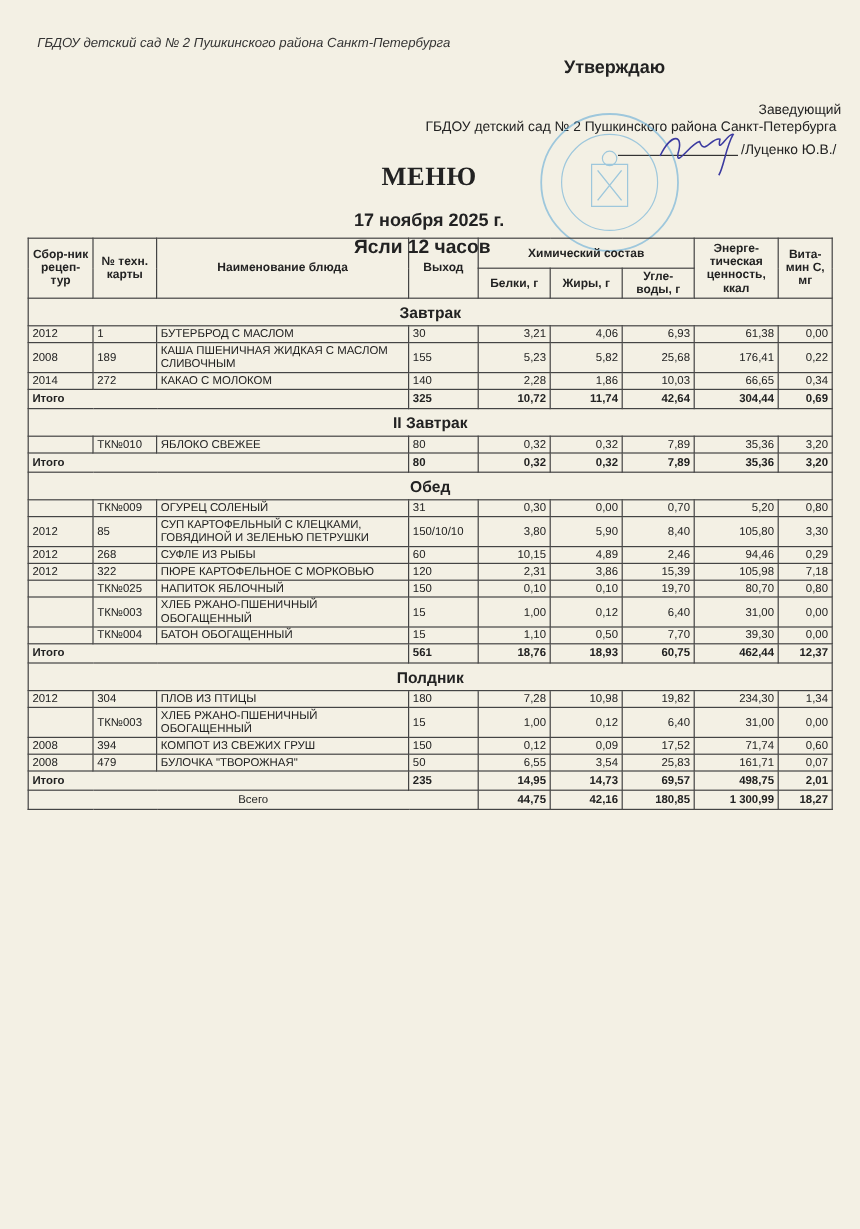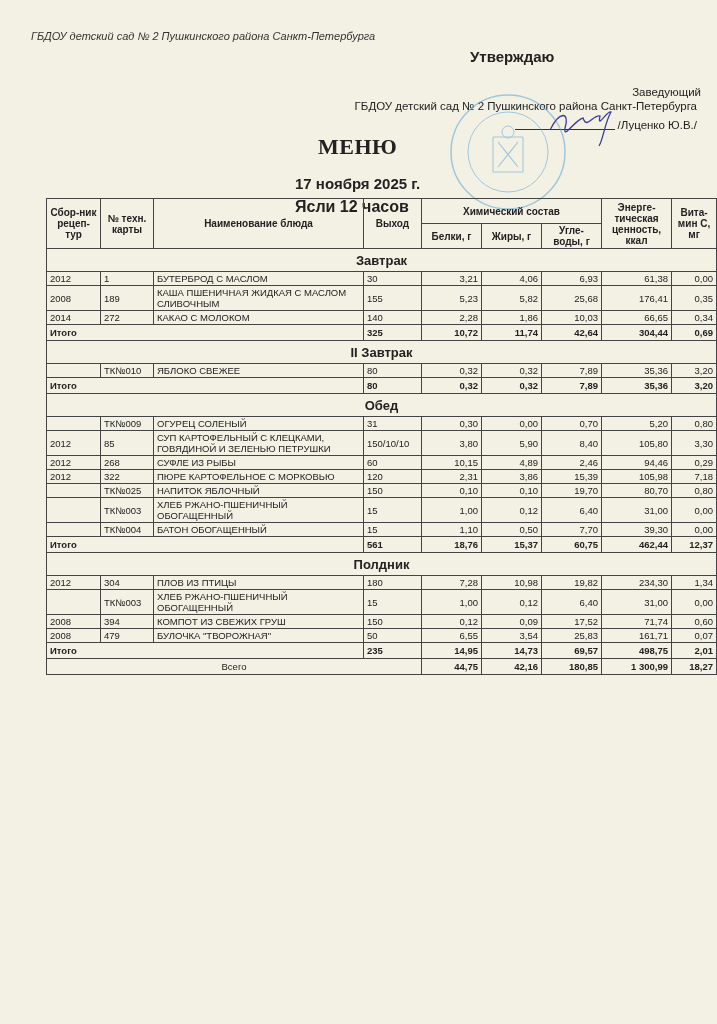--- a/index.html
+++ b/index.html
@@ -15,21 +15,21 @@
   .head-name { position:absolute; right:20px; top:119px; font-size:11.5px; text-align:center; }
   .sign-line { position:absolute; left:515px; top:129px; width:100px; border-top:1px solid #333; }
   .title { position:absolute; left:318px; top:134px; font-family:"Liberation Serif", serif; font-size:22px; font-weight:bold; letter-spacing:0.5px; }
   .date { position:absolute; left:295px; top:160px; font-size:15px; font-weight:bold;margin-top:15px; }
   .group { position:absolute; left:295px; top:198px; font-size:16px; font-weight:bold; }
   .stamp { position:absolute; left:448px; top:92px; width:120px; height:120px; opacity:0.55; }
   .signature { position:absolute; left:545px; top:100px; width:80px; height:50px; }
 
   table.menu {
     position:absolute; left:23px; top:198px; width:670px;
-    border-collapse:collapse; table-layout:fixed; font-size:9.5px;margin-left:23px;
+    border-collapse:collapse; table-layout:fixed; font-size:9.5px;
   }
   table.menu td, table.menu th { border:1px solid #444; padding:1px 3px; line-height:11px; }
   table.menu th { font-weight:bold; font-size:10px; text-align:center; height:22px; }
   .sec td { text-align:center; font-weight:bold; font-size:13px; height:20px; }
   .num { text-align:right; }
   .ctr { text-align:left; }
   .tot td { font-weight:bold; height:13px; }
   .rowh { height:14px; }
 </style>
 </head>
@@ -102,21 +102,21 @@
       </tr>
       <tr class="rowh">
         <td class="ctr">2008</td>
         <td class="ctr">189</td>
         <td class="">КАША ПШЕНИЧНАЯ ЖИДКАЯ С МАСЛОМ СЛИВОЧНЫМ</td>
         <td class="ctr">155</td>
         <td class="num">5,23</td>
         <td class="num">5,82</td>
         <td class="num">25,68</td>
         <td class="num">176,41</td>
-        <td class="num">0,35</td>
+        <td class="num">0,22</td>
       </tr>
       <tr class="rowh">
         <td class="ctr">2014</td>
         <td class="ctr">272</td>
         <td class="">КАКАО С МОЛОКОМ</td>
         <td class="ctr">140</td>
         <td class="num">2,28</td>
         <td class="num">1,86</td>
         <td class="num">10,03</td>
         <td class="num">66,65</td>
@@ -231,21 +231,21 @@
         <td class="num">1,10</td>
         <td class="num">0,50</td>
         <td class="num">7,70</td>
         <td class="num">39,30</td>
         <td class="num">0,00</td>
       </tr>
       <tr class="tot">
         <td colspan="3">Итого</td>
         <td class="ctr">561</td>
         <td class="num">18,76</td>
-        <td class="num">15,37</td>
+        <td class="num">18,93</td>
         <td class="num">60,75</td>
         <td class="num">462,44</td>
         <td class="num">12,37</td>
       </tr>
       <tr class="sec">
         <td colspan="9">Полдник</td>
       </tr>
       <tr class="rowh">
         <td class="ctr">2012</td>
         <td class="ctr">304</td>

